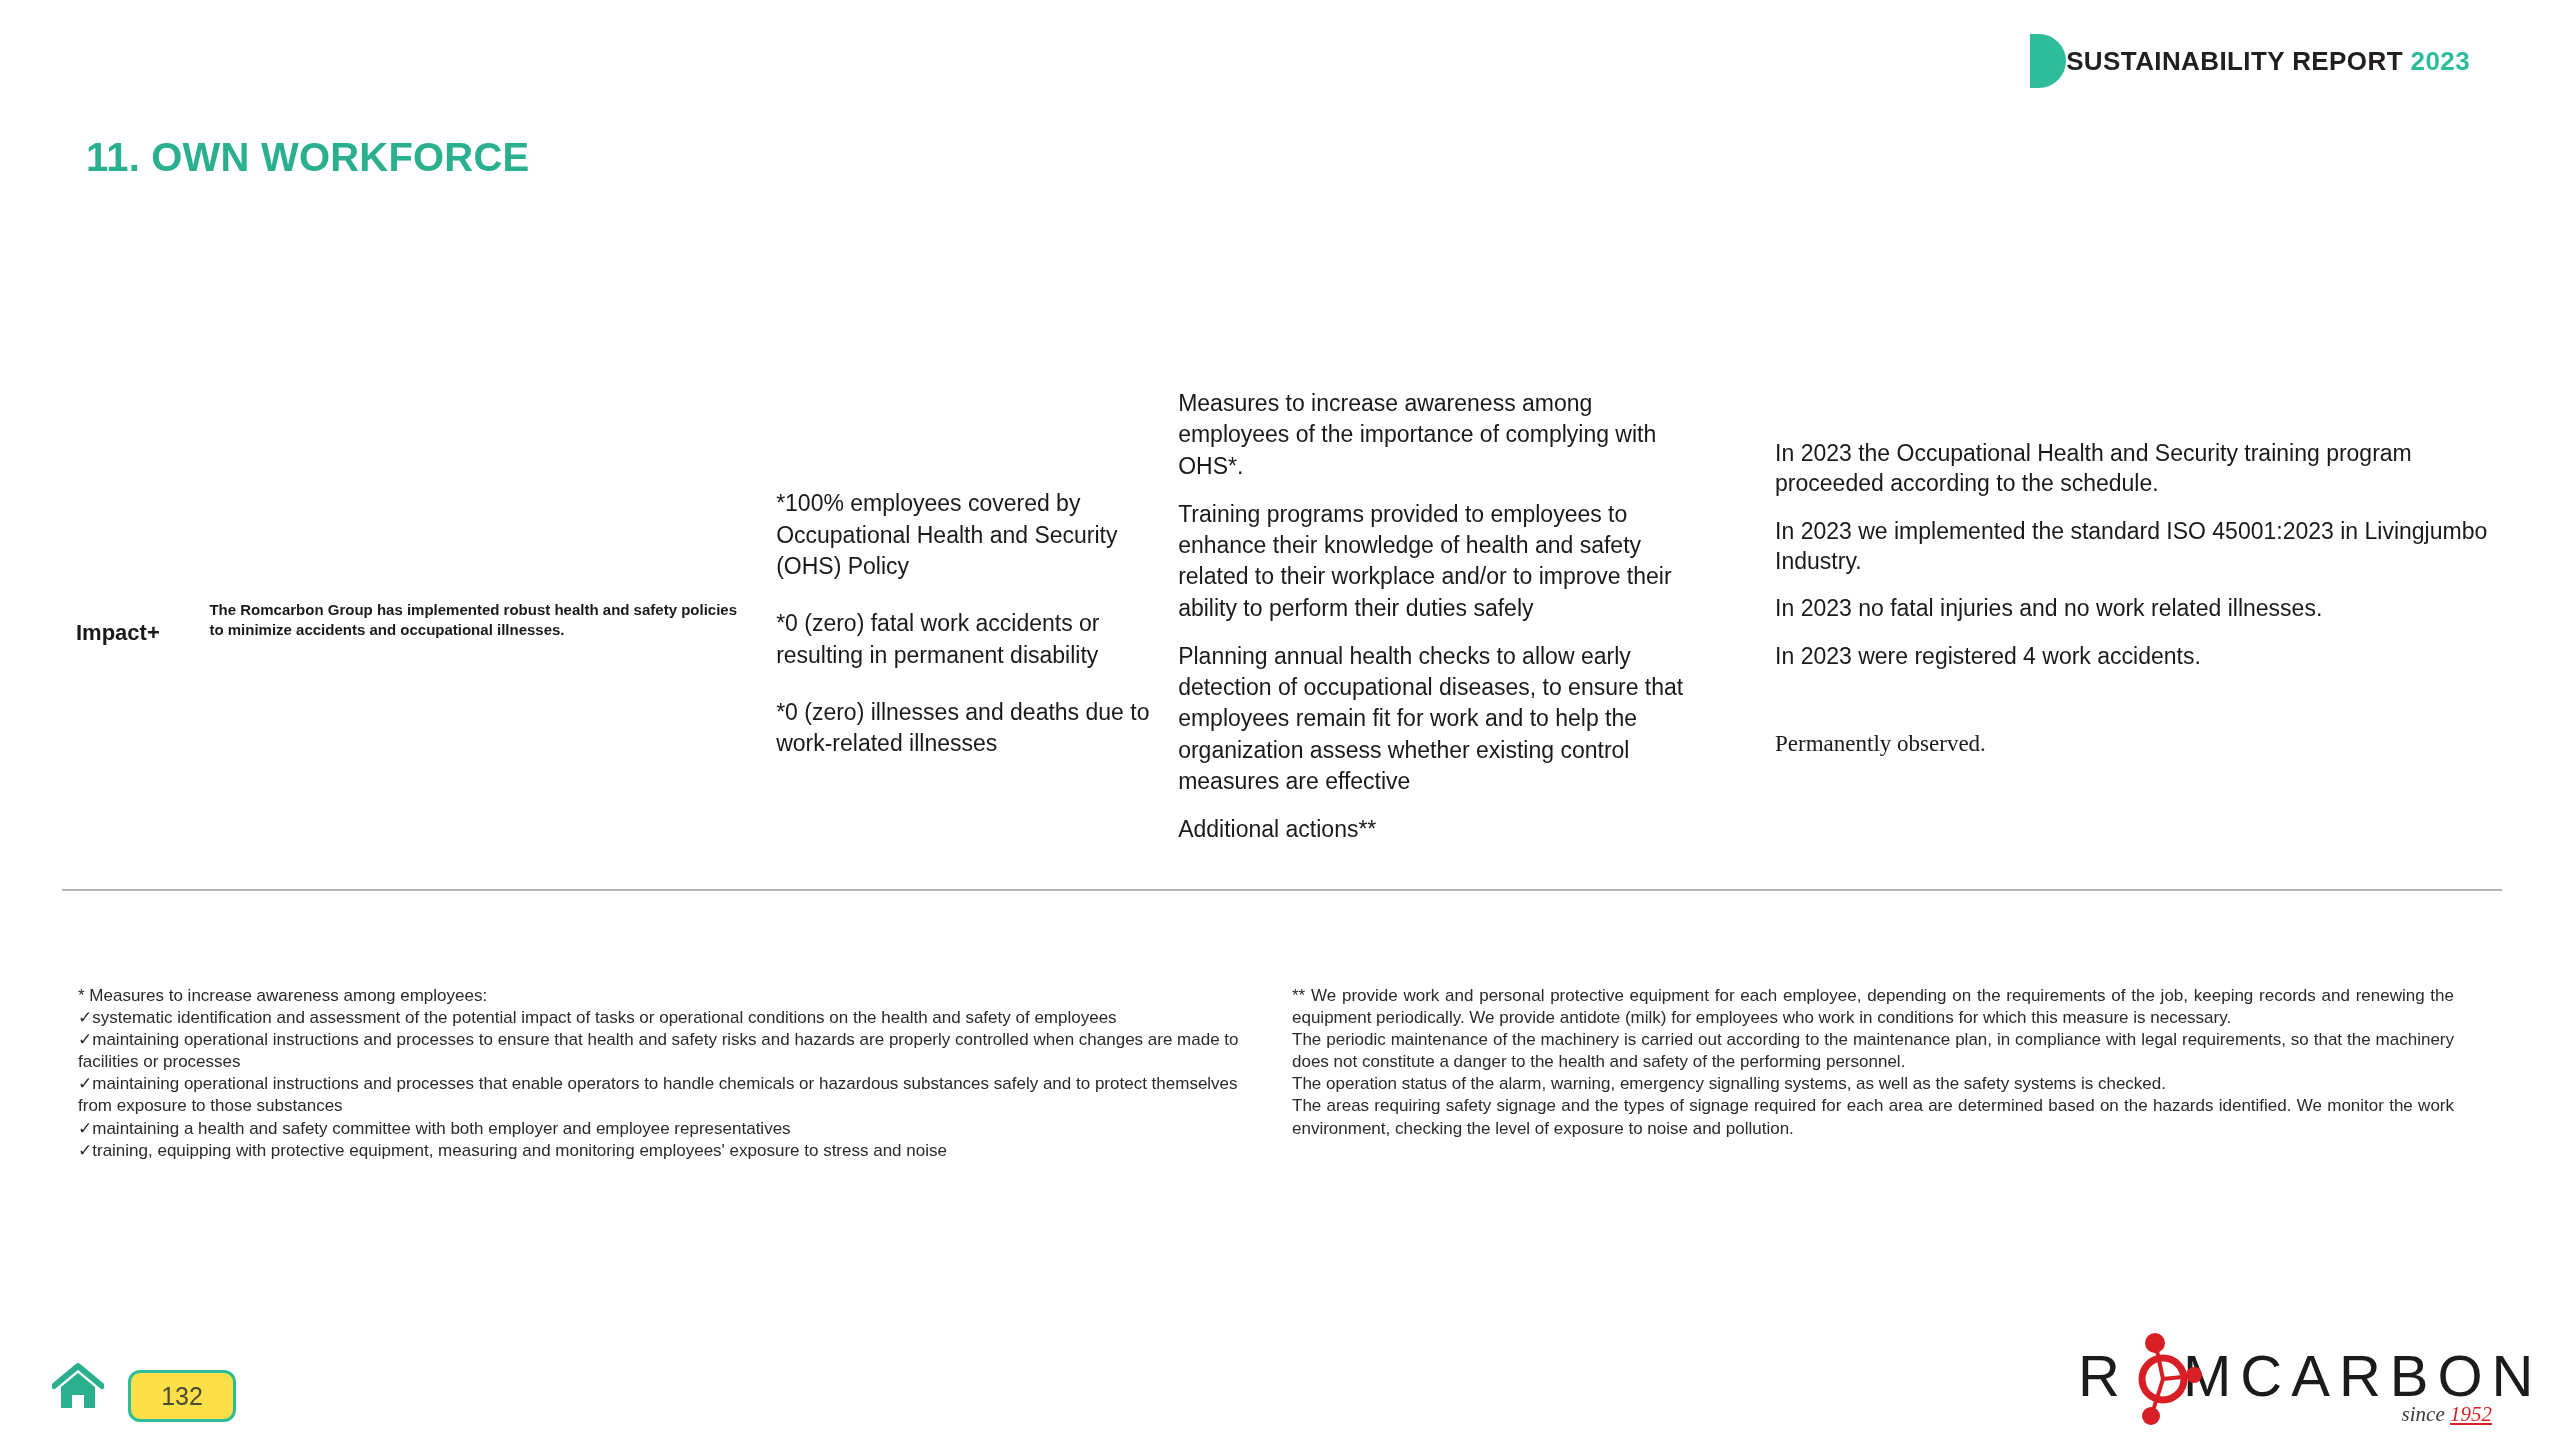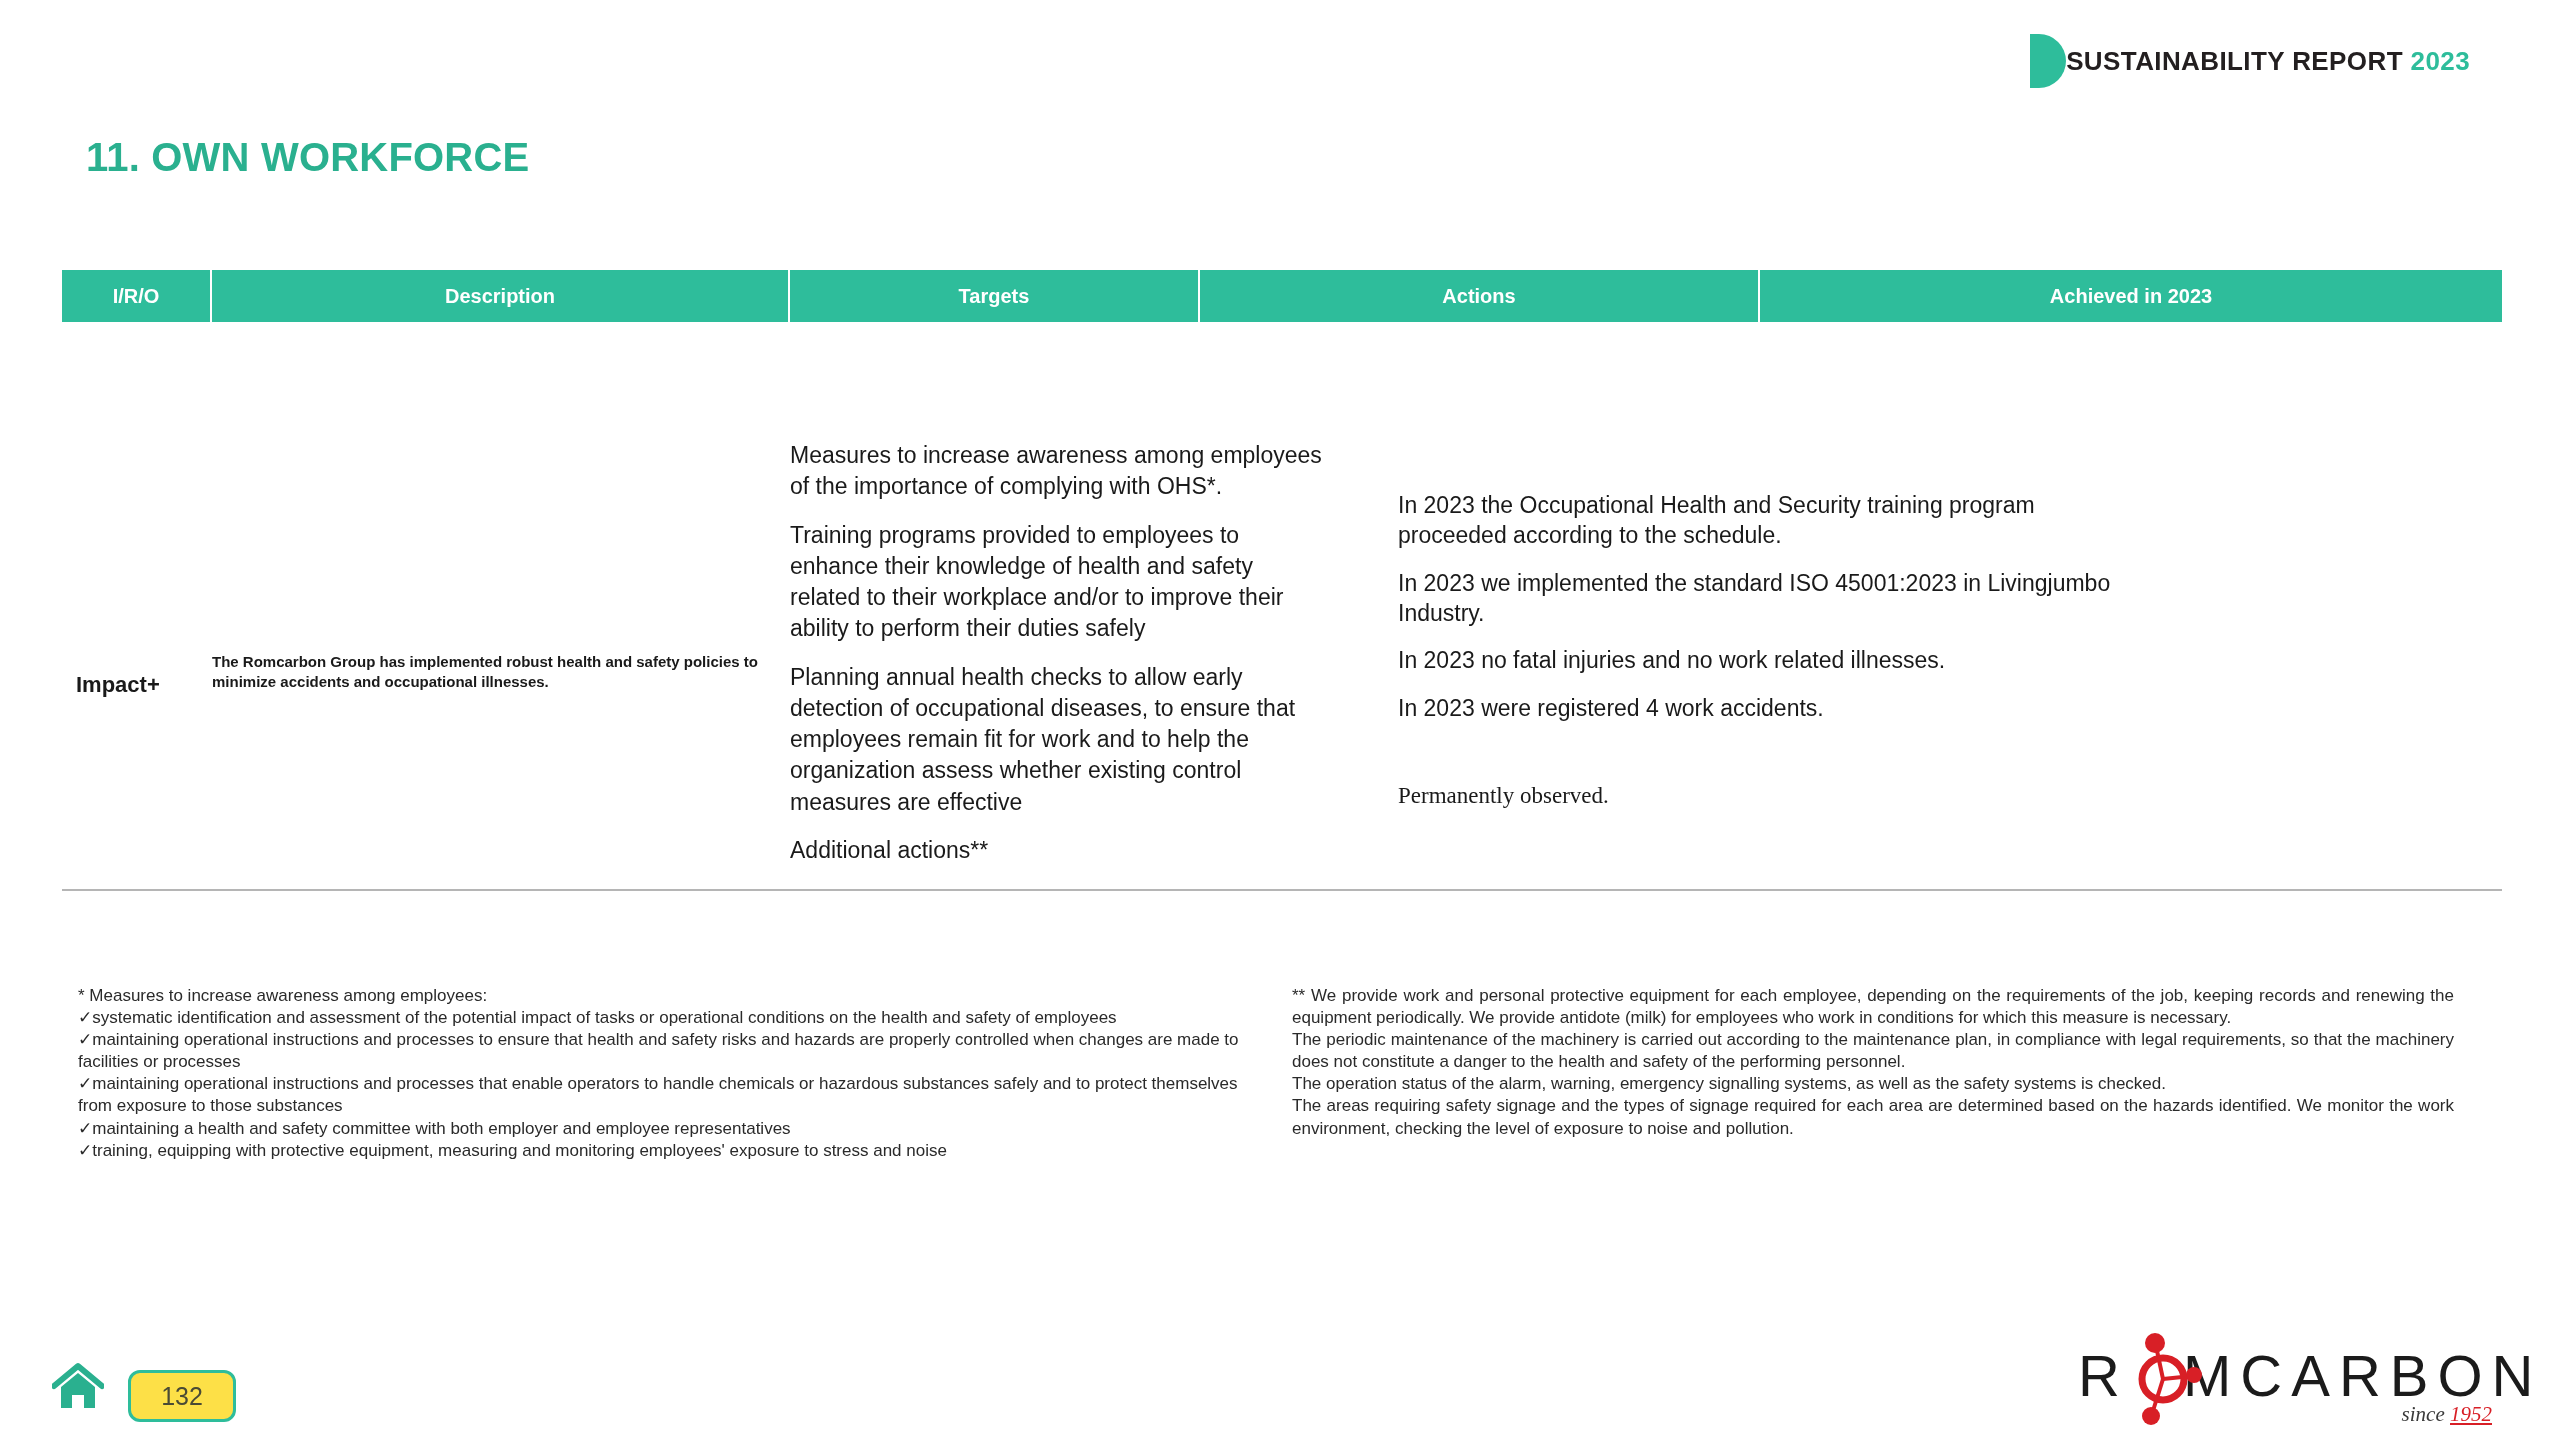--- a/index.html
+++ b/index.html
@@ -236,34 +236,32 @@
     <div class="top-header-text">
       <span>SUSTAINABILITY REPORT</span>
       <span class="year">2023</span>
     </div>
   </div>
 
   <div class="page-title">11. OWN WORKFORCE</div>
 
   <div class="table">
 
-    <div class="thead">
-      <div class="th col-iro">I/R/O</div>
-      <div class="th col-desc">Description</div>
-      <div class="th col-targ">Targets</div>
-      <div class="th col-act">Actions</div>
-      <div class="th col-ach">Achieved in 2023</div>
-    </div>
 
     <div class="tbody">
 
       <div class="td cell-iro">Impact+</div>
 
       <div class="td cell-desc">The Romcarbon Group has implemented robust health and safety policies to minimize accidents and occupational illnesses.</div>
 
+      <div class="td cell-targ">
+        <p>*100% employees covered by Occupational Health and Security (OHS) Policy</p>
+        <p>*0 (zero) fatal work accidents or resulting in permanent disability</p>
+        <p>*0 (zero) illnesses and deaths due to work-related illnesses</p>
+      </div>
 
       <div class="td cell-act">
         <p>Measures to increase awareness among employees of the importance of complying with OHS*.</p>
         <p>Training programs provided to employees to enhance their knowledge of health and safety related to their workplace and/or to improve their ability to perform their duties safely</p>
         <p>Planning annual health checks to allow early detection of occupational diseases, to ensure that employees remain fit for work and to help the organization assess whether existing control measures are effective</p>
         <p>Additional actions**</p>
       </div>
 
       <div class="td cell-ach">
         <p>In 2023 the Occupational Health and Security training program proceeded  according to the schedule.</p>

